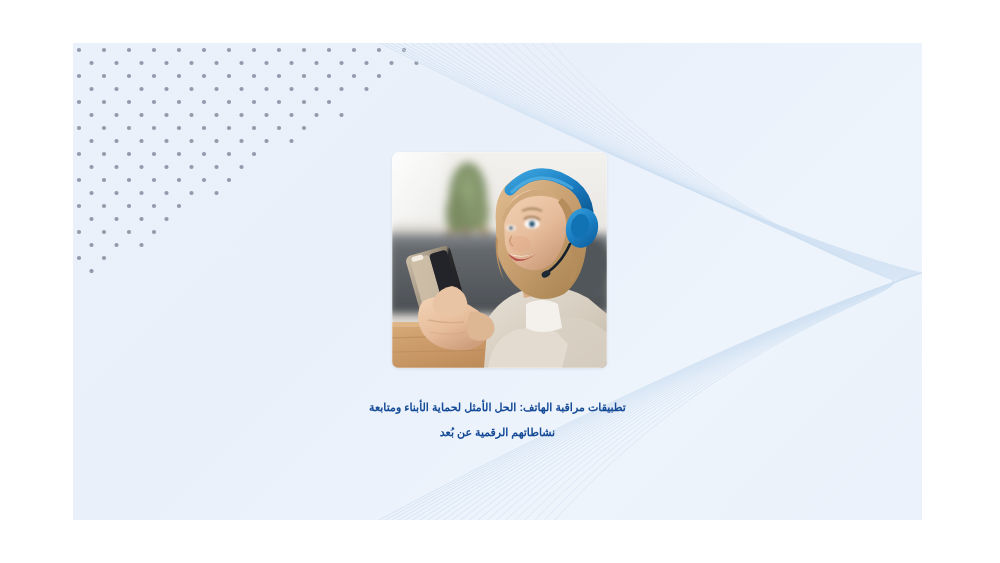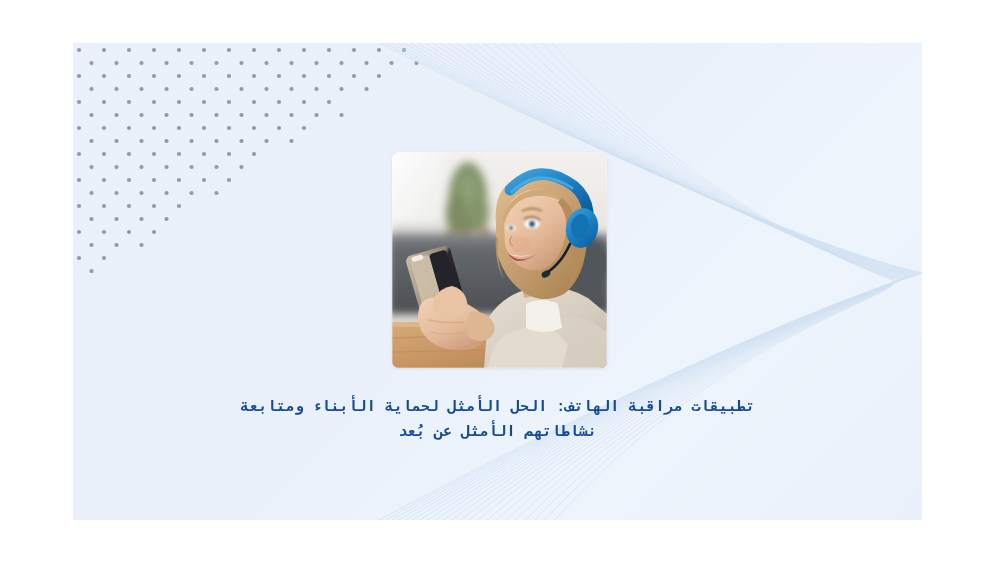--- a/index.html
+++ b/index.html
@@ -77,23 +77,23 @@
   #title-block {
     position: absolute;
     left: 0;
     right: 0;
     top: 352px;
     text-align: center;
     direction: rtl;
   }
   .title-line {
     display: block;
-    font-family: Liberation Mono, monospace;
+    font-family: Liberation Sans, sans-serif;
     font-weight: bold;
-    font-size: 15px;
+    font-size: 11px;
     line-height: 25px;
     letter-spacing: -0.2px;
     color: #154a96;
     white-space: nowrap;
   }
 </style>
 </head>
 <body>
 
 <div id="stage">
@@ -428,17 +428,17 @@
                  Q72 176 78 160 Z" fill="#ddb694"></path>
         <path d="M36 168 Q54 172 72 170" stroke="#cf9f7d" stroke-width="1.3" fill="none" opacity="0.6"></path>
         <path d="M38 180 Q56 184 74 180" stroke="#cf9f7d" stroke-width="1.2" fill="none" opacity="0.5"></path>
 
         <rect x="0" y="0" width="215" height="216" fill="none" stroke="rgba(255,255,255,0.5)" stroke-width="1"></rect>
       </svg>
     </div>
 
     <div id="title-block">
       <span class="title-line">تطبيقات مراقبة الهاتف: الحل الأمثل لحماية الأبناء ومتابعة</span>
-      <span class="title-line">نشاطاتهم الأمثل عن بُعد</span>
+      <span class="title-line">نشاطاتهم الرقمية عن بُعد</span>
     </div>
 
   </div>
 </div>
 
 </body></html>

